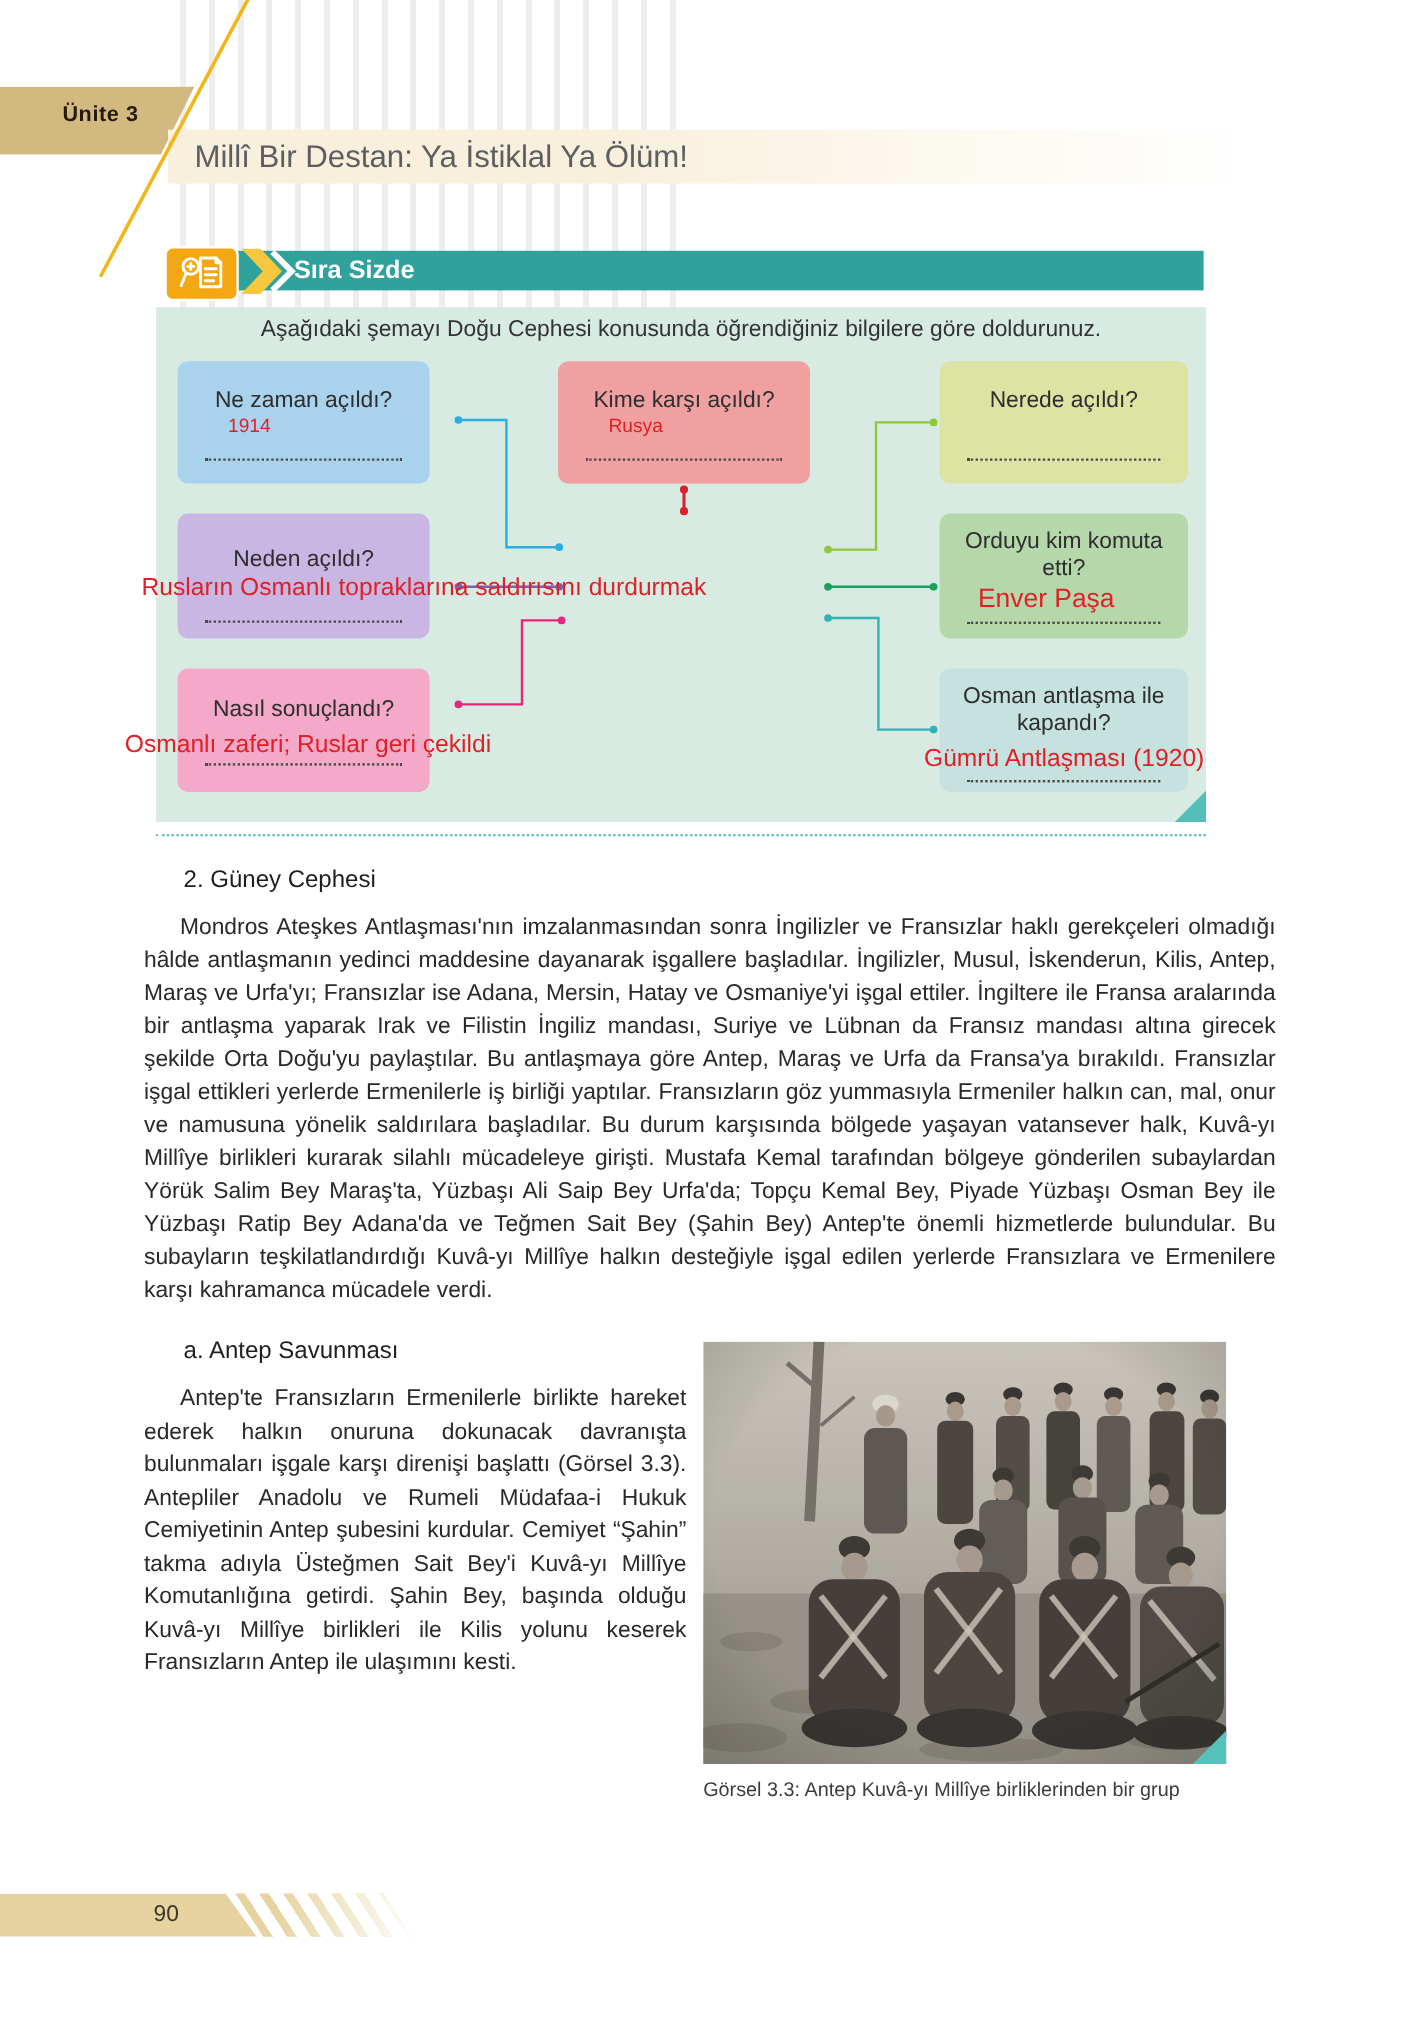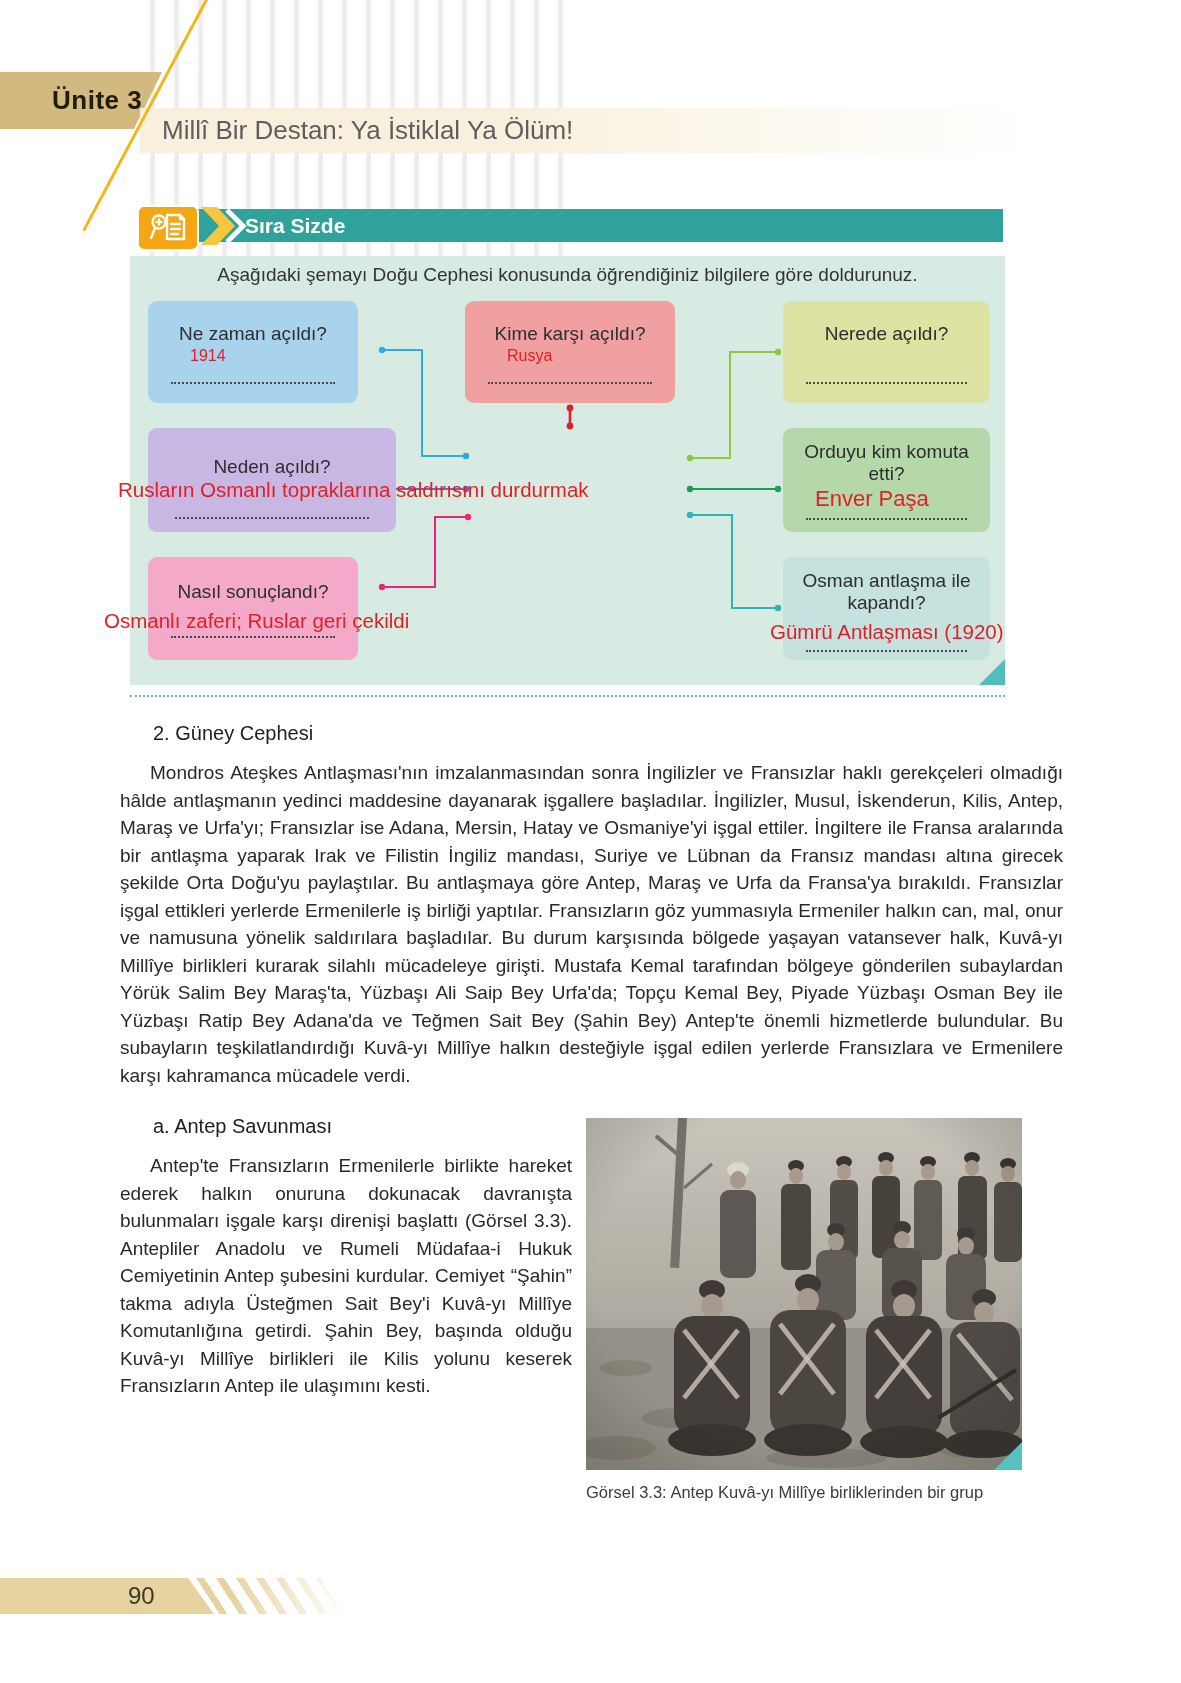--- a/index.html
+++ b/index.html
@@ -7,21 +7,21 @@
         font-family:"Liberation Sans",sans-serif;color:#232020;}
   
   .stripes-top{position:absolute;left:150px;top:-60px;width:420px;height:640px;z-index:0;
 ate   transform:skewX(-28deg);transform-origin:top left;
     background:repeating-linear-gradient(90deg,rgba(185,185,185,.25) 0 5px,transparent 5px 24px);}
   .yellow-line{position:absolute;left:208px;top:-6px;width:3px;height:268px;background:#f3b517;
     transform:rotate(28deg);transform-origin:top center;z-index:3;}
   
   .unit-badge{position:absolute;left:0;top:72px;width:162px;height:57px;background:#d2b97f;z-index:2;
     clip-path:polygon(0 0,100% 0,calc(100% - 28px) 100%,0 100%);}
-  .unit-badge span{position:absolute;left:52px;top:13px;font-size:26px;font-weight:bold;color:#241a0e;letter-spacing:.5px;}
+  .unit-badge span{position:absolute;left:52px;top:13px;font-size:18px;font-weight:bold;color:#241a0e;letter-spacing:.5px;}
   .title-band{position:absolute;left:140px;top:108px;width:940px;height:45px;z-index:2;
     background:linear-gradient(to right,#f8f0dd 0%,#f8f0dd 40%,#fcf8ee 65%,#ffffff 96%);}
   .title-band span{position:absolute;left:22px;top:0;line-height:45px;font-size:26px;color:#5d5e60;}
   
   .banner{position:absolute;left:143px;top:209px;width:860px;height:33px;background:#2fa39b;z-index:2;}
   .banner-title{position:absolute;left:102px;top:0;line-height:33px;color:#fff;font-size:21px;font-weight:bold;}
   .banner-icon{position:absolute;left:-6px;top:-4px;width:58px;height:42px;background:#f3a712;border:2px solid #fff;
     border-radius:7px;z-index:3;display:flex;align-items:center;justify-content:center;}
   .banner-chevrons{position:absolute;left:58px;top:-2px;height:38px;z-index:3;}
   
@@ -30,21 +30,21 @@
     border-bottom:26px solid #53bdb9;border-left:26px solid transparent;}
   .instruction{position:absolute;left:0;top:8px;width:100%;margin:0;text-align:center;
     font-size:19px;color:#333;}
   .qbox{position:absolute;border-radius:9px;text-align:center;font-size:19px;color:#2e2e2e;}
   .qbox .q{margin:0;padding:0 14px;}
   .dots{position:absolute;left:11%;right:11%;border-bottom:2px dotted #4a4a4a;}
   .ans{color:#e11f26;white-space:nowrap;font-size:16px;}
   .b-when{left:18px;top:45px;width:210px;height:102px;background:#a9d2ed;}
   .b-against{left:335px;top:45px;width:210px;height:102px;background:#f0a0a0;}
   .b-where{left:653px;top:45px;width:207px;height:102px;background:#dce3a3;}
-  .b-why{left:18px;top:172px;width:248px;height:104px;background:#c7b7e2;}
+  .b-why{left:18px;top:172px;width:210px;height:104px;background:#c7b7e2;}
   .b-commander{left:653px;top:172px;width:207px;height:104px;background:#b4d8aa;}
   .b-result{left:18px;top:301px;width:210px;height:103px;background:#f4a9c9;}
   .b-treaty{left:653px;top:301px;width:207px;height:103px;background:#c6e2de;}
   .b-center{left:335px;top:172px;width:210px;height:232px;background:#f3d795;
     display:flex;align-items:center;justify-content:center;font-size:21px;color:#2e2e2e;}
   .b-when .q,.b-against .q,.b-where .q{margin-top:22px;}
   .b-why .q{margin-top:28px;}
   .b-result .q{margin-top:24px;}
   .b-commander .q{margin-top:13px;}
   .b-treaty .q{margin-top:13px;}
@@ -68,21 +68,21 @@
   .main h3.h-antep{margin-top:26px;}
   .bodytext{font-size:19px;line-height:27.5px;color:#2a2927;text-align:justify;text-indent:30px;margin:0;}
   .left-col{width:452px;}
   
   .figure{position:absolute;left:586px;top:1118px;width:436px;z-index:1;margin:0;}
   .photo{position:relative;width:436px;height:352px;overflow:hidden;}
   .figcaption{margin-top:13px;font-size:16.5px;color:#3c3c3b;white-space:nowrap;}
   
   .page-band{position:absolute;left:0;top:1578px;width:215px;height:36px;background:#e6d3a0;z-index:2;
     clip-path:polygon(0 0,188px 0,214px 100%,0 100%);}
-  .page-band span{position:absolute;left:128px;line-height:36px;font-size:24px;color:#3b3a27;}
+  .page-band span{position:absolute;left:128px;line-height:36px;font-size:19px;color:#3b3a27;}
   .stripes-bottom{position:absolute;left:196px;top:1578px;width:124px;height:36px;z-index:1;
     transform:skewX(33deg);transform-origin:top left;
     background:repeating-linear-gradient(90deg,#e6d3a0 0 8px,#ffffff 8px 20px);}
   .stripes-fade{position:absolute;left:230px;top:1578px;width:140px;height:36px;z-index:1;
     background:linear-gradient(to right,rgba(255,255,255,0),#fff 85%);}
 </style>
 </head>
 <body>
 
 <div class="page">

